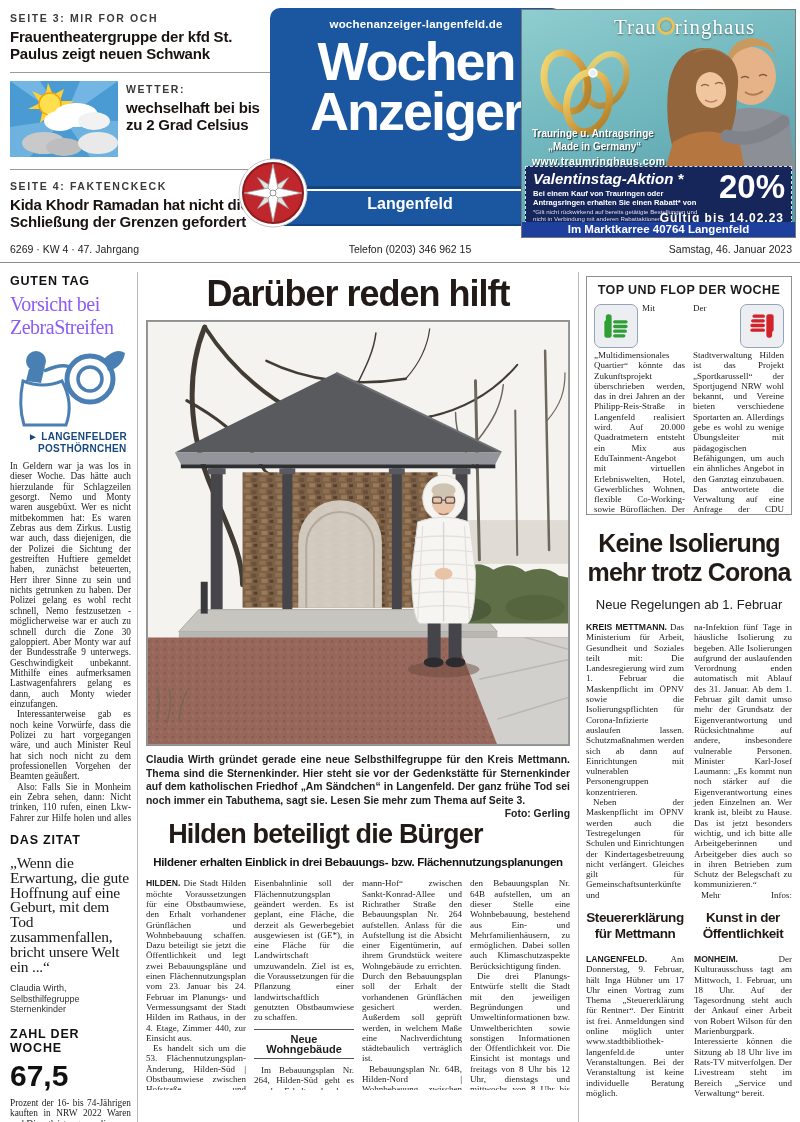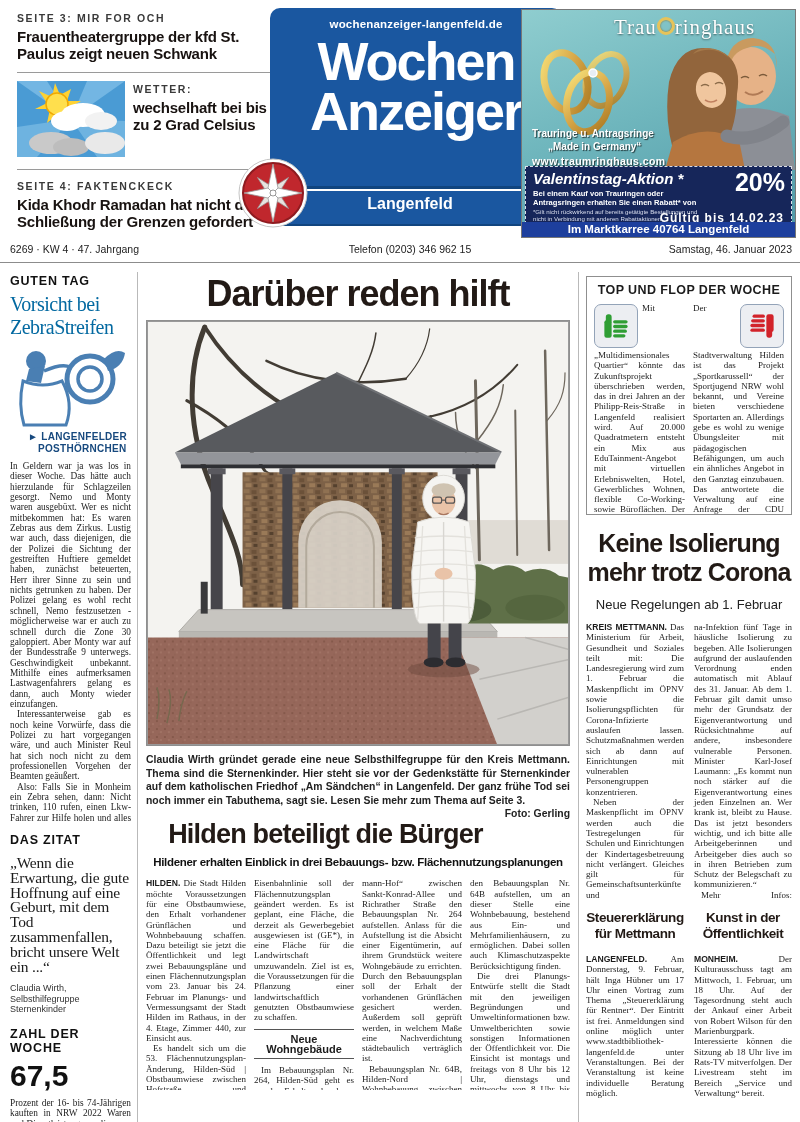--- a/index.html
+++ b/index.html
@@ -19,35 +19,35 @@
   
   .ad{position:absolute;left:521px;top:9px;width:273px;height:227px;background:linear-gradient(160deg,#8fcdcf 0%,#6fb6bd 45%,#4f98a6 100%);
       border:1px solid #777;overflow:hidden;}
   .ad-brand{position:absolute;left:0;top:5px;width:100%;text-align:center;color:#fff;font-family:"Liberation Serif",serif;
       font-size:21px;letter-spacing:1px;text-shadow:0 1px 2px rgba(0,0,0,.5);padding-left:26px;}
   .ad-ring-glyph{display:inline-block;width:12px;height:12px;border:3px solid #e6c35a;border-radius:50%;vertical-align:-1px;box-shadow:inset 0 0 2px #8a6416;}
   .ad-line{position:absolute;left:10px;color:#fff;font-family:"Liberation Sans",sans-serif;font-weight:700;
       text-shadow:1px 1px 1px rgba(0,0,0,.7);}
   .ad-coupon{position:absolute;left:3px;right:3px;bottom:3px;height:66px;background:#16265a;border:1px dashed rgba(255,255,255,.85);}
   .ad-promo-title{position:absolute;left:7px;top:3px;color:#fff;font-family:"Liberation Sans",sans-serif;font-weight:700;font-style:italic;font-size:15px;}
-  .ad-discount{position:absolute;right:6px;top:1px;color:#fff;font-family:"Liberation Sans",sans-serif;font-weight:700;font-size:25px;}
+  .ad-discount{position:absolute;right:6px;top:1px;color:#fff;font-family:"Liberation Sans",sans-serif;font-weight:700;font-size:33px;}
   .ad-promo-text{position:absolute;left:7px;top:22px;width:165px;color:#fff;font-family:"Liberation Sans",sans-serif;font-weight:700;font-size:7.6px;line-height:9px;}
   .ad-fineprint{position:absolute;left:7px;top:41px;width:175px;color:#d9deee;font-family:"Liberation Sans",sans-serif;font-size:6.1px;line-height:7.2px;}
   .ad-valid{position:absolute;right:7px;top:44px;color:#fff;font-family:"Liberation Sans",sans-serif;font-weight:700;font-size:12px;letter-spacing:1px;}
   .ad-address{position:absolute;left:0;right:0;bottom:0;height:15px;background:#1d3f9d;color:#fff;text-align:center;
       font-family:"Liberation Sans",sans-serif;font-weight:700;font-size:11.5px;line-height:15px;}
   
   .issue-row{position:absolute;top:243px;left:10px;right:8px;height:16px;font-family:"Liberation Sans",sans-serif;font-size:10.5px;color:#222;}
   .header-rule{position:absolute;left:0;top:262px;width:800px;border-top:1.5px solid #8c8c8c;}
   .vline{position:absolute;top:272px;bottom:0;width:1px;background:#b9b9b9;}
   
   .sec-head{font-family:"Liberation Sans",sans-serif;font-weight:700;font-size:12.5px;letter-spacing:0.8px;color:#111;}
   
   .colA{position:absolute;left:10px;top:274px;width:121px;}
-  .colA-headline{font-family:"Liberation Serif",serif;font-size:20px;line-height:23px;font-weight:400;letter-spacing:-0.5px;color:#0369a1;margin-top:5px;}
+  .colA-headline{font-family:"Liberation Serif",serif;font-size:20px;line-height:23px;font-weight:400;letter-spacing:-0.5px;color:#8b5cf6;margin-top:5px;}
   .body-txt{font-size:9.3px;line-height:10.35px;text-align:justify;hyphens:auto;}
   .body-txt p{margin:0;}
   .body-txt p + p{text-indent:7px;}
   .lead-loc{font-family:"Liberation Sans",sans-serif;font-weight:700;font-size:8.6px;}
   .quote{font-family:"Liberation Serif",serif;font-size:15.5px;line-height:14.8px;letter-spacing:-0.2px;color:#1a1a1a;}
   .attribution{font-family:"Liberation Sans",sans-serif;font-size:9px;line-height:10.5px;color:#333;}
   .big-number{font-family:"Liberation Sans",sans-serif;font-weight:700;font-size:30px;color:#111;}
   
   .colB{position:absolute;left:146px;top:274px;width:424px;}
   .main-headline{font-family:"Liberation Sans",sans-serif;font-weight:700;font-size:36px;line-height:40px;letter-spacing:-1px;color:#221a16;text-align:center;}
@@ -81,21 +81,21 @@
   .mini-body{margin-top:10px;font-size:9px;line-height:10.3px;text-align:justify;hyphens:auto;height:148px;overflow:hidden;}
   
   .weather-row{display:flex;gap:8px;margin:8px 0;}
   .logo-caption{font-family:"Liberation Sans",sans-serif;font-weight:700;font-size:10px;line-height:11.5px;color:#17497e;letter-spacing:0.3px;}
 </style>
 </head>
 <body>
 
 <div class="page">
 
-  <div class="abs" style="left:10px;top:12px;width:272px;margin-left:7px;">
+  <div class="abs" style="left:10px;top:12px;width:272px;">
     <div class="kicker">SEITE 3: MIR FOR OCH</div>
     <div class="teaser-title" style="margin-top:4px;width:250px;">Frauentheatergruppe der kfd St. Paulus zeigt neuen Schwank</div>
     <hr class="hr-thin" style="margin-top:10px;">
     <div class="weather-row">
       <span>
         <svg width="108" height="76" viewBox="0 0 108 76">
           <defs>
               <linearGradient id="skyg" x1="0" y1="0" x2="0" y2="1">
             <stop offset="0" stop-color="#3f8fd0"></stop>
                 <stop offset="1" stop-color="#aee&lt;!----&gt;"></stop>

